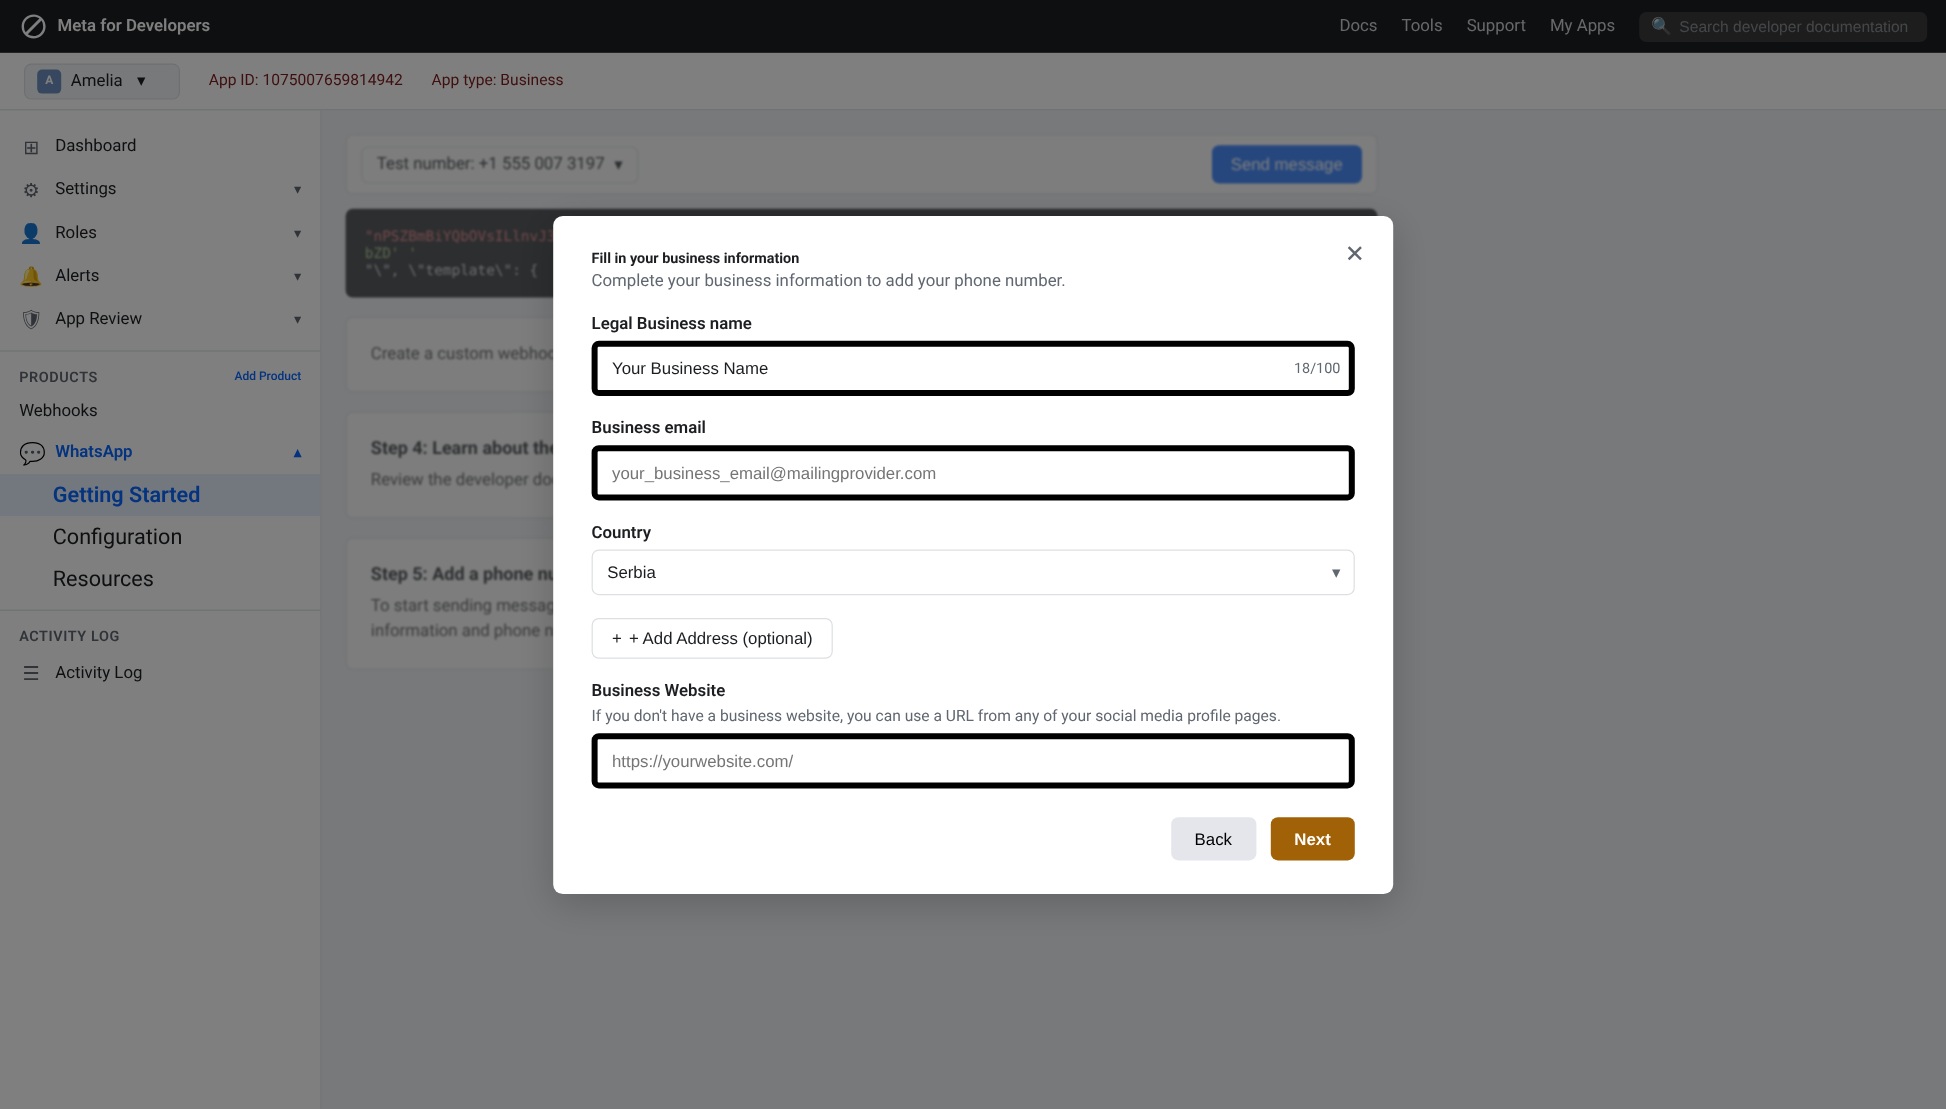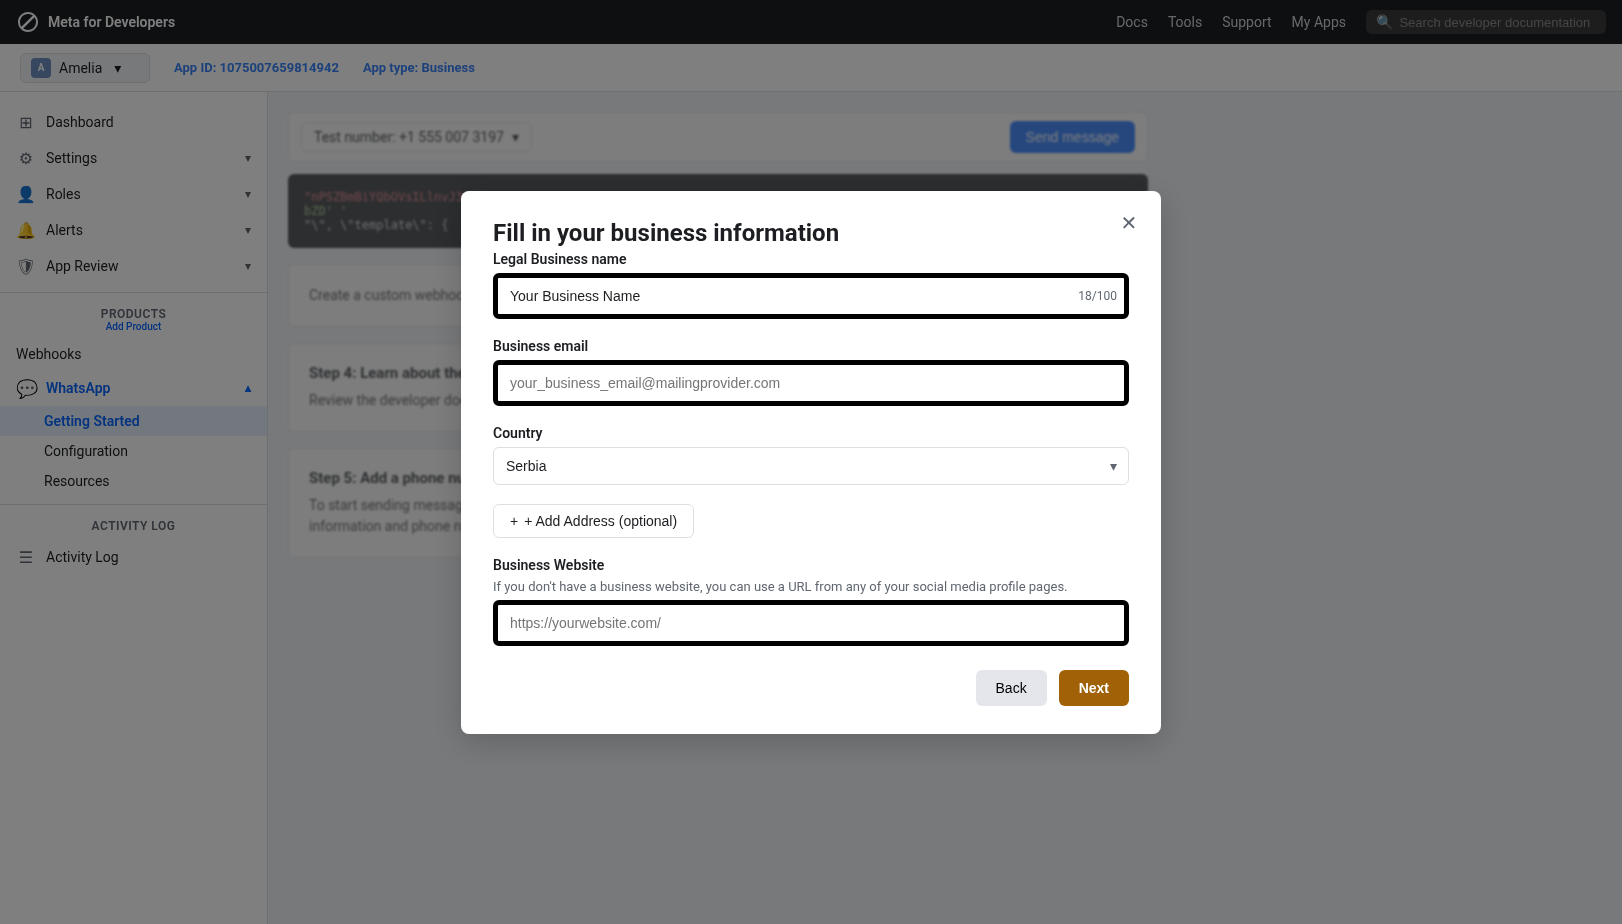--- a/index.html
+++ b/index.html
@@ -88,21 +88,21 @@
       border-radius: 4px;
       display: flex; align-items: center; justify-content: center;
       color: #fff; font-size: 10px; font-weight: 700;
     }
     .app-bar-info {
       display: flex;
       gap: 24px;
       font-size: 13px;
       color: #444;
     }
-    .app-bar-info span { color: #3b82f6; font-weight: 700; }
+    .app-bar-info span { color: #7f1d1d; font-weight: 400; }
 
     
     .layout {
       display: flex;
       margin-top: 92px;
       min-height: calc(100vh - 92px);
     }
 
     
     .sidebar {
@@ -130,30 +130,29 @@
     .sidebar-section-header {
       display: flex;
       align-items: center;
       justify-content: space-between;
       padding: 6px 16px;
       font-size: 12px;
       color: #606770;
       font-weight: 600;
       text-transform: uppercase;
       letter-spacing: 0.5px;
-      flex-direction: column;
     }
     .sidebar-section-header a { color: #0866ff; text-decoration: none; font-size: 10px; font-weight: 500; text-transform: none; letter-spacing: 0; }
     .sidebar-sub-item {
       display: flex;
       align-items: center;
       padding: 7px 16px 7px 44px;
       cursor: pointer;
       color: #1c1e21;
-      font-size: 14px;
+      font-size: 18px;
     }
     .sidebar-sub-item.active { color: #0866ff; font-weight: 600; background: #e7f0ff; }
     .sidebar-whatsapp-header {
       display: flex;
       align-items: center;
       padding: 8px 16px;
       gap: 10px;
       cursor: pointer;
       font-size: 14px;
       font-weight: 600;
@@ -262,21 +261,21 @@
     .modal {
       background: #fff;
       border-radius: 8px;
       width: 700px;
       max-width: 95vw;
       padding: 28px 32px;
       position: relative;
       box-shadow: 0 8px 32px rgba(0,0,0,0.18);
     }
     .modal-title {
-      font-size: 24px;
+      font-size: 12px;
       font-weight: 700;
       margin-bottom: 4px;
     }
     .modal-subtitle {
       font-size: 14px;
       color: #606770;
       margin-bottom: 20px;
     }
     .modal-close {
       position: absolute;
@@ -525,20 +524,21 @@
           <a style="color:#0866ff;text-decoration:none;">see the Overview page.</a>
         </p>
       </div>
     </div>
   </main>
 </div>
 
 <div class="modal-overlay">
   <div class="modal">
     <h2 class="modal-title">Fill in your business information</h2>
+    <p class="modal-subtitle">Complete your business information to add your phone number.</p>
     <button class="modal-close">
       <span>✕</span>
     </button>
 
     <div class="form-group">
       <label class="form-label">Legal Business name</label>
       <div class="form-input-wrapper">
         <input class="form-input" type="text" value="Your Business Name" placeholder="Your Business Name" style="">
         <span class="char-count">18/100</span>
       </div>

